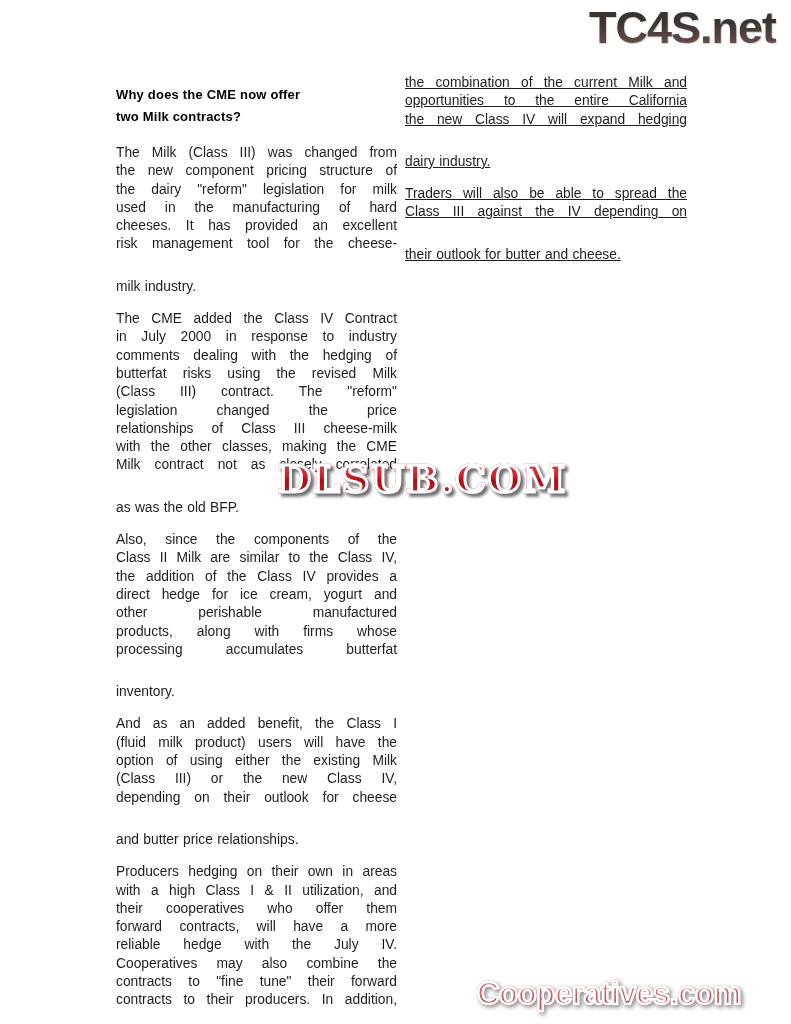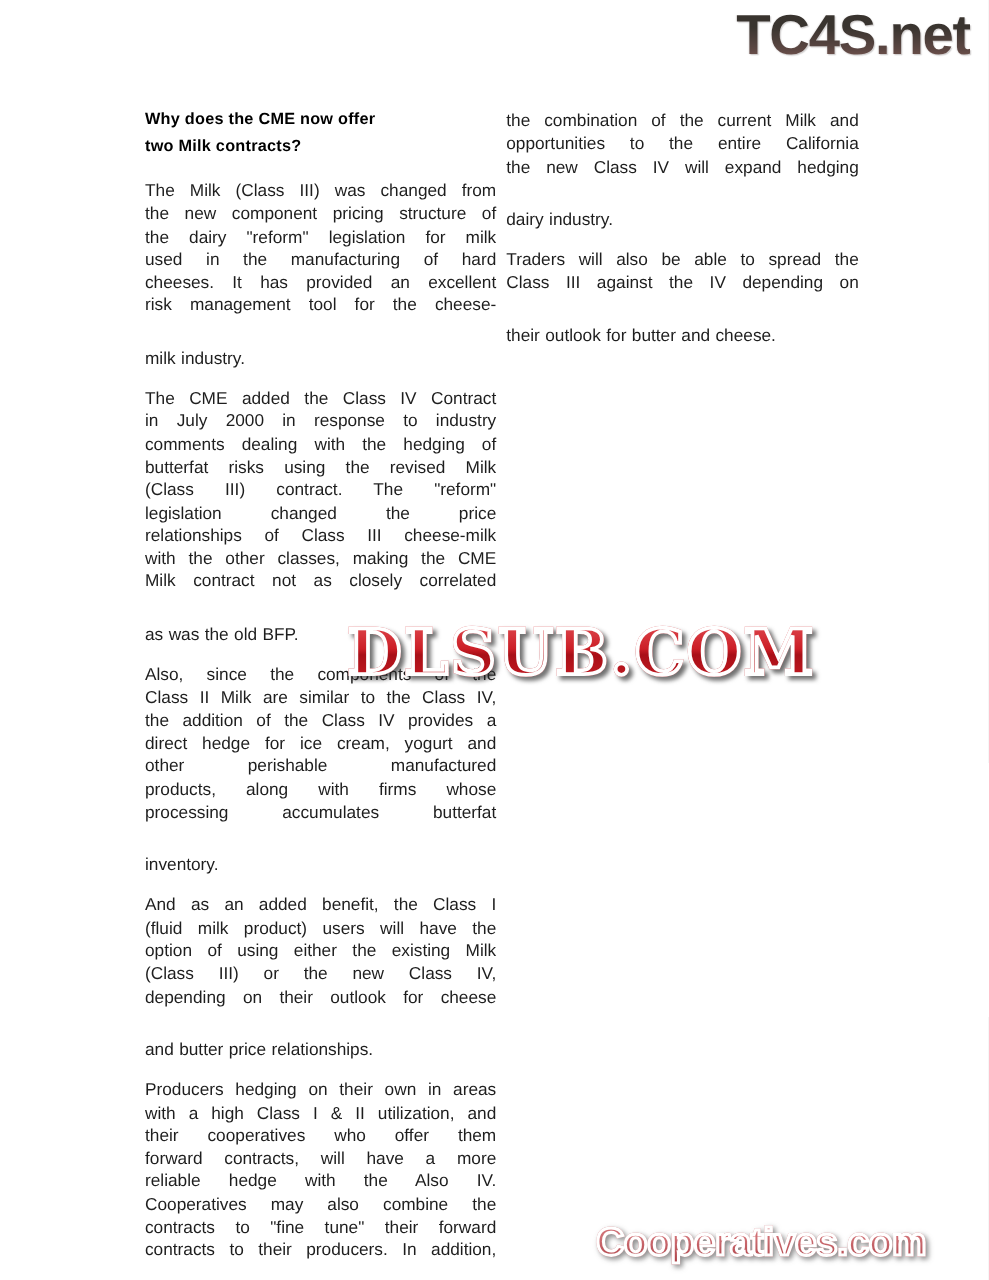--- a/index.html
+++ b/index.html
@@ -8,21 +8,21 @@
     width: 791px;
     height: 1024px;
     background: var(--page-bg, #ffffff);
     font-family: "Liberation Sans", sans-serif;
     overflow: hidden;
   }
 
   
   .col { position: absolute; color: var(--text-color, #1e1e1e); }
   .col-left  { left: 116px; top: 84px;  width: 281px; }
-  .col-right { left: 405px; top: 88px;  width: 282px; }
+  .col-right { left: 405px; top: 74px;  width: 282px; text-decoration: underline; }
 
   h1.heading {
     margin: 0 0 16px 0;
     font-size: 13px;
     line-height: 22px;
     font-weight: bold;
     color: #000000;
     letter-spacing: 0.2px;
   }
   h1.heading .h-line { display: block; }
@@ -52,24 +52,24 @@
       var(--wm-top-from) 0%,
       var(--wm-top-from) 38%,
       #5c4743 72%,
       var(--wm-top-to) 100%);
     filter: drop-shadow(1px 1px 0 rgba(200,198,197,0.75))
             drop-shadow(-1px 0 0 rgba(225,223,222,0.55));
     z-index: 4;
   }
 
   .wm-mid {
-    left: 278px; top: 492px;
+    left: 278px; top: 456px;
     font-family: "DejaVu Serif", serif;
     font-weight: bold;
-    font-size: 50px;
+    font-size: 38px;
     letter-spacing: 2px;
     background-image: linear-gradient(180deg,
       var(--wm-mid-hi) 0%,
       var(--wm-mid-main) 46%,
       var(--wm-mid-dark) 54%,
       var(--wm-mid-main) 100%);
     -webkit-text-stroke: 3px var(--wm-mid-outline);
     paint-order: stroke fill;
     filter: drop-shadow(3px 3px 1.5px rgba(35,35,35,0.65));
     z-index: 6;
@@ -141,21 +141,21 @@
           <div class="line">option of using either the existing Milk</div>
           <div class="line">(Class III) or the new Class IV,</div>
           <div class="line">depending on their outlook for cheese</div>
           <div class="line last">and butter price relationships.</div>
         </div>
         <div class="para">
           <div class="line">Producers hedging on their own in areas</div>
           <div class="line">with a high Class I &amp; II utilization, and</div>
           <div class="line">their cooperatives who offer them</div>
           <div class="line">forward contracts, will have a more</div>
-          <div class="line">reliable hedge with the Also IV.</div>
+          <div class="line">reliable hedge with the July IV.</div>
           <div class="line">Cooperatives may also combine the</div>
           <div class="line">contracts to "fine tune" their forward</div>
           <div class="line">contracts to their producers. In addition,</div>
         </div>
       </div>
   </div>
 
   <div class="col col-right" id="right-paragraphs">
       <div class="para">
         <div class="line">the combination of the current Milk and</div>

